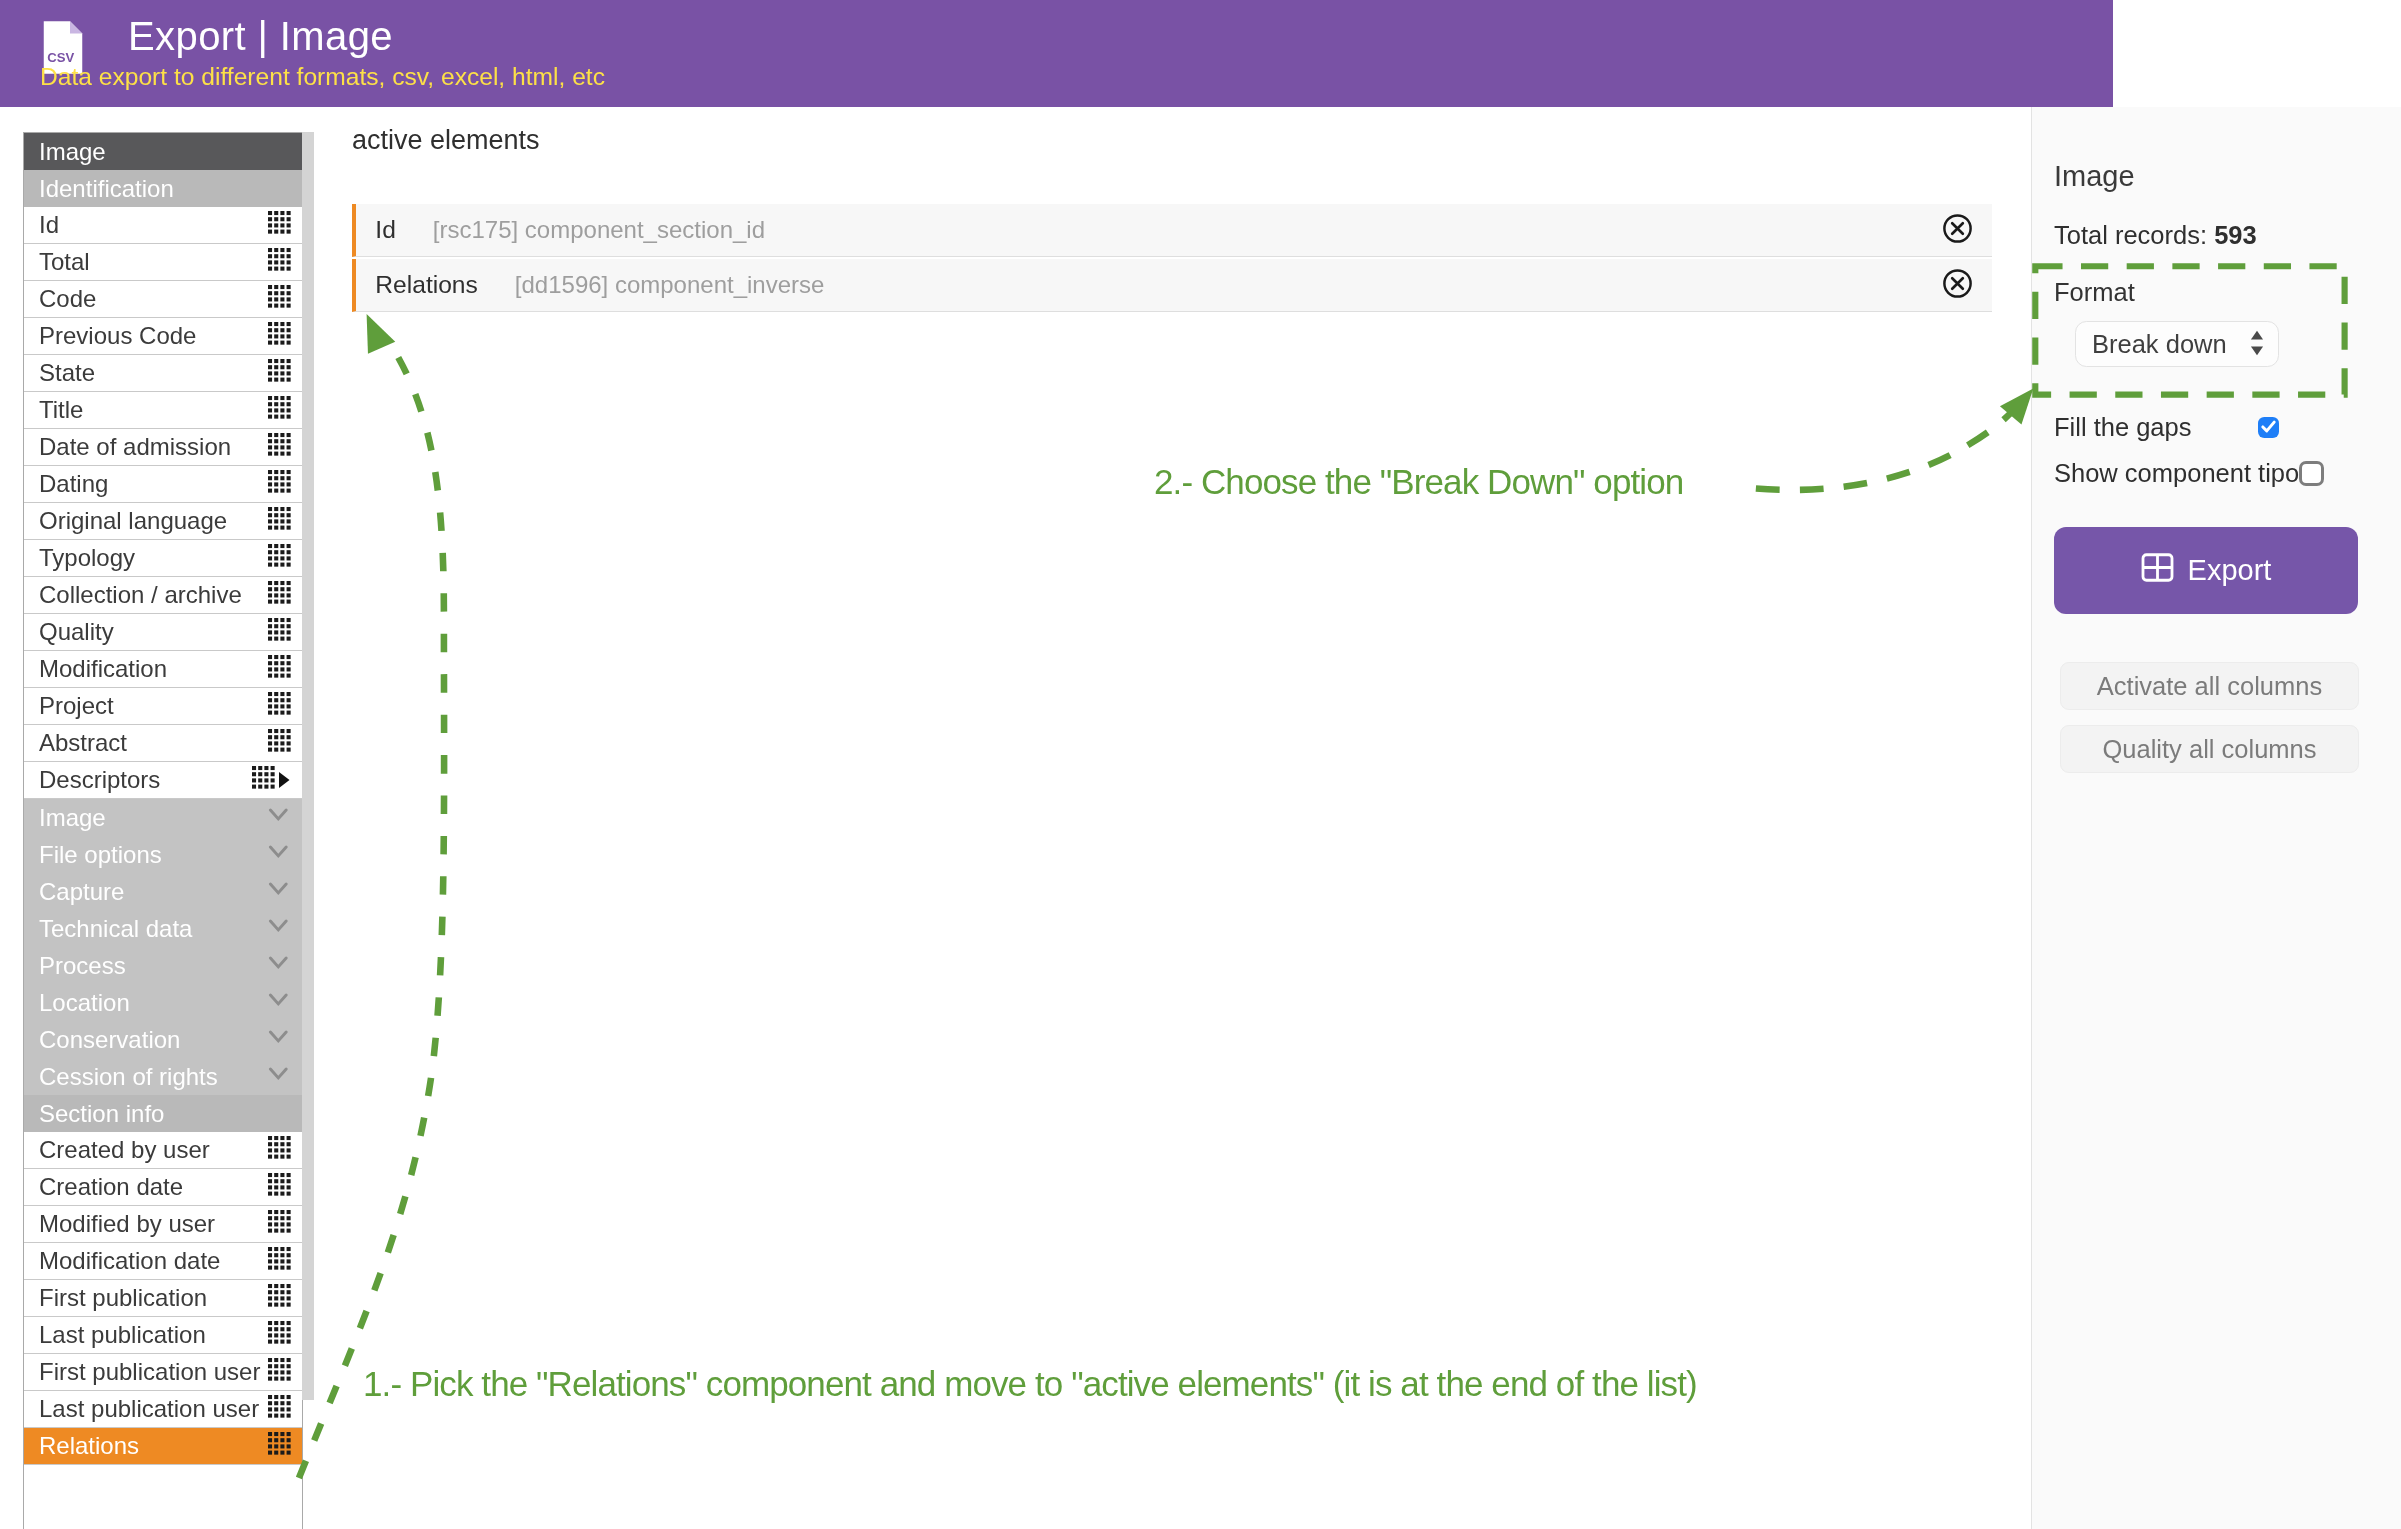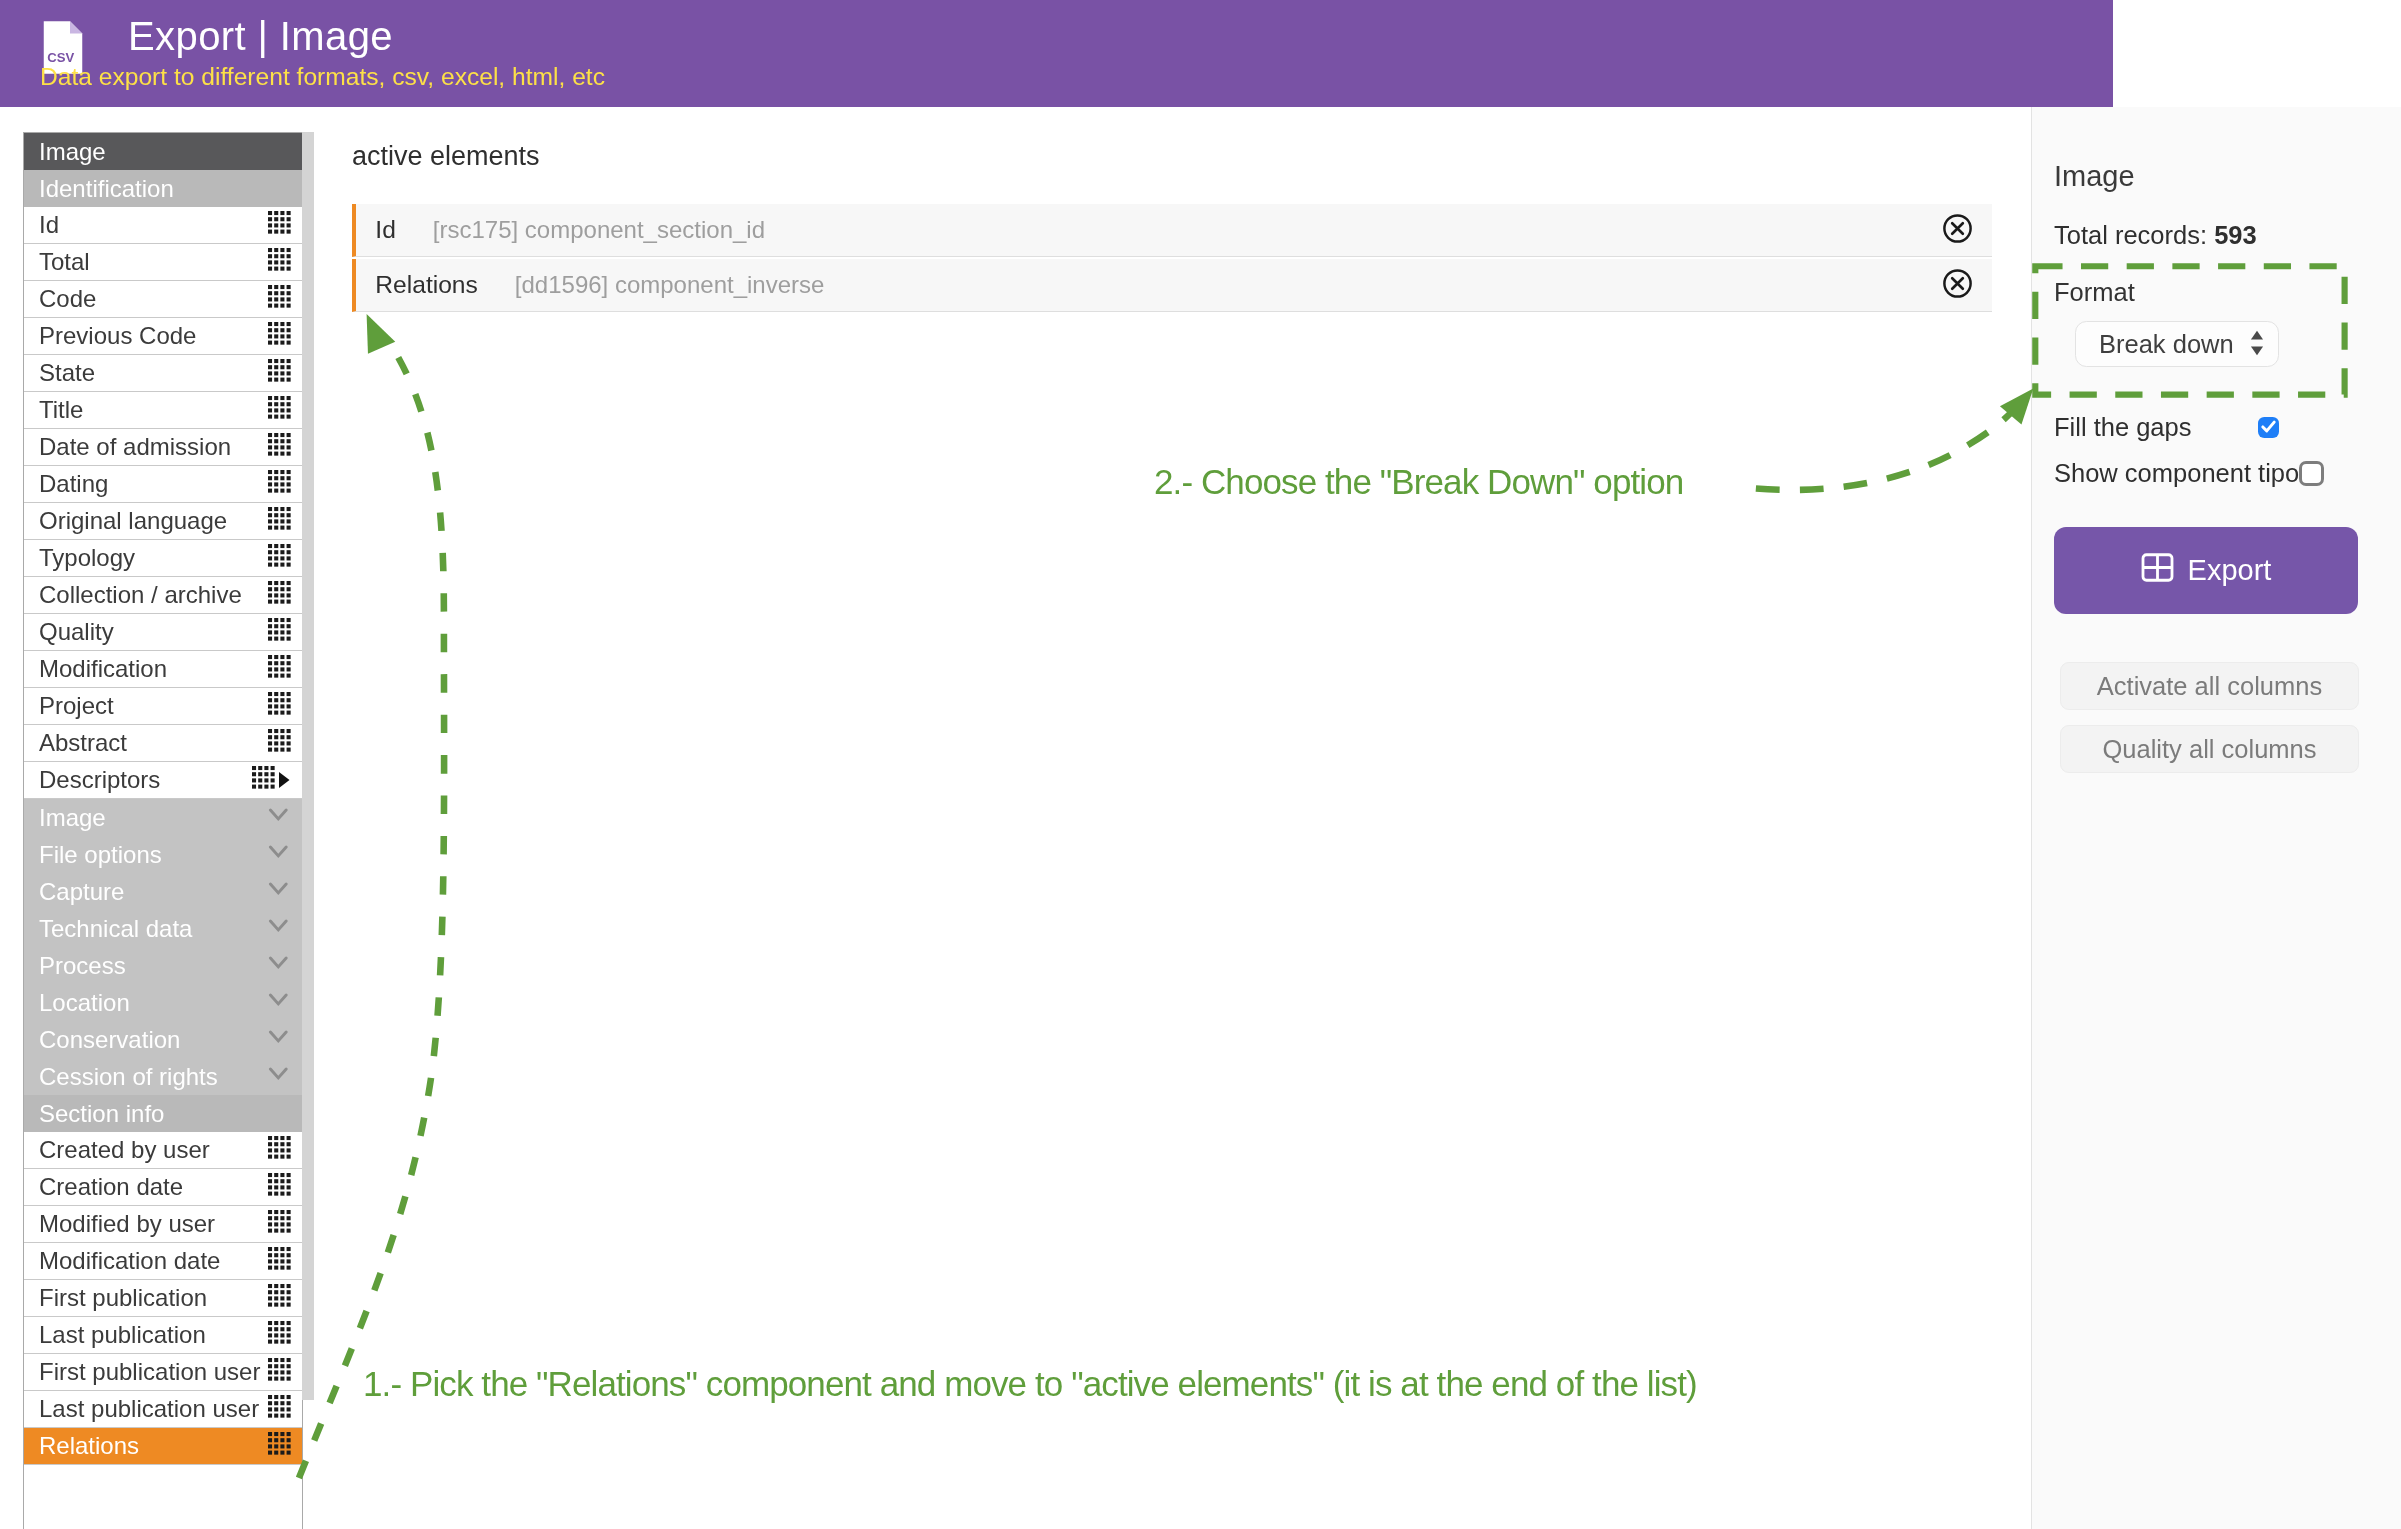--- a/index.html
+++ b/index.html
@@ -21,38 +21,38 @@
   .srow .slbl{flex:1 1 auto;overflow:hidden;}
   .srow .ric{display:flex;align-items:center;gap:4.4px;flex:0 0 auto;}
   .s-title{background:#58585a;color:#fff;}
   .s-section{background:#b9b9b9;color:#fff;}
   .s-item{background:#fff;color:#3b3b3b;border-bottom:0.9px solid #c9c9c9;}
   .s-group{background:#c3c3c3;color:#fff;}
   .s-active{background:#ee8a23;color:#fff;border-bottom:0.9px solid #c9c9c9;}
   .scrollstrip{position:absolute;left:302px;top:132px;width:12.3px;height:1268px;background:#d4d4d4;}
 
   
-  .main-title{position:absolute;left:352px;top:141px;font-size:27px;color:#2f2f2f;}
+  .main-title{position:absolute;left:352px;top:125px;font-size:27px;color:#2f2f2f;}
   .active-rows{position:absolute;left:352px;top:204px;width:1640px;}
   .arow{height:53px;box-sizing:border-box;background:#f7f7f7;border-left:4.4px solid #ee8a23;
         border-bottom:0.9px solid #dedede;display:flex;align-items:center;padding:0 19.3px;margin-bottom:1.8px;}
   .albl{font-size:24.6px;color:#2f2f2f;}
   .acode{font-size:24px;color:#9e9e9e;margin-left:37px;}
   .aremove{margin-left:auto;background:none;border:none;padding:0;cursor:pointer;display:flex;}
 
   
   .panel{position:absolute;left:2031px;top:107px;width:370px;height:1422px;
          background:#fafafa;border-left:0.9px solid #e3e3e3;box-sizing:border-box;}
   .p-title{position:absolute;left:22px;top:53px;font-size:29px;color:#3a3a3a;}
   .p-records{position:absolute;left:22px;top:114px;font-size:25.5px;color:#2f2f2f;white-space:nowrap;}
   .p-records b{font-weight:bold;}
   .p-format{position:absolute;left:22px;top:171px;font-size:25.5px;color:#333;}
   .select{position:absolute;left:43px;top:214px;width:204px;height:46px;box-sizing:border-box;
           background:#fdfdfd;border:1.8px solid #e3e3e3;border-radius:11.4px;display:flex;
-          align-items:center;padding:0 14px 0 23px;cursor:pointer;}
+          align-items:center;padding:0 14px 0 16px;cursor:pointer;}
   .select .sval{font-size:25.5px;color:#3f3f3f;flex:1;}
   .chkrow{position:absolute;left:22px;width:225px;display:flex;align-items:center;justify-content:space-between;}
   .chklbl{font-size:25.5px;color:#2f2f2f;white-space:nowrap;}
   .chk{width:21px;height:21px;border-radius:6.2px;flex:0 0 auto;display:flex;align-items:center;justify-content:center;cursor:pointer;}
   .chk.on{background:#1e7ef7;}
   .chk.off{background:#fff;border:3.1px solid #7d7d7d;border-radius:7px;width:18.5px;height:18.5px;}
   .exportbtn{position:absolute;left:22px;top:420px;width:304px;height:87px;background:#7656a9;
              border:none;border-radius:12px;color:#fff;font-size:29px;font-family:inherit;
              display:flex;align-items:center;justify-content:center;gap:14px;cursor:pointer;}
   .graybtn{position:absolute;left:28px;width:299px;height:48px;background:#f3f3f3;border:0.9px solid #ececec;

